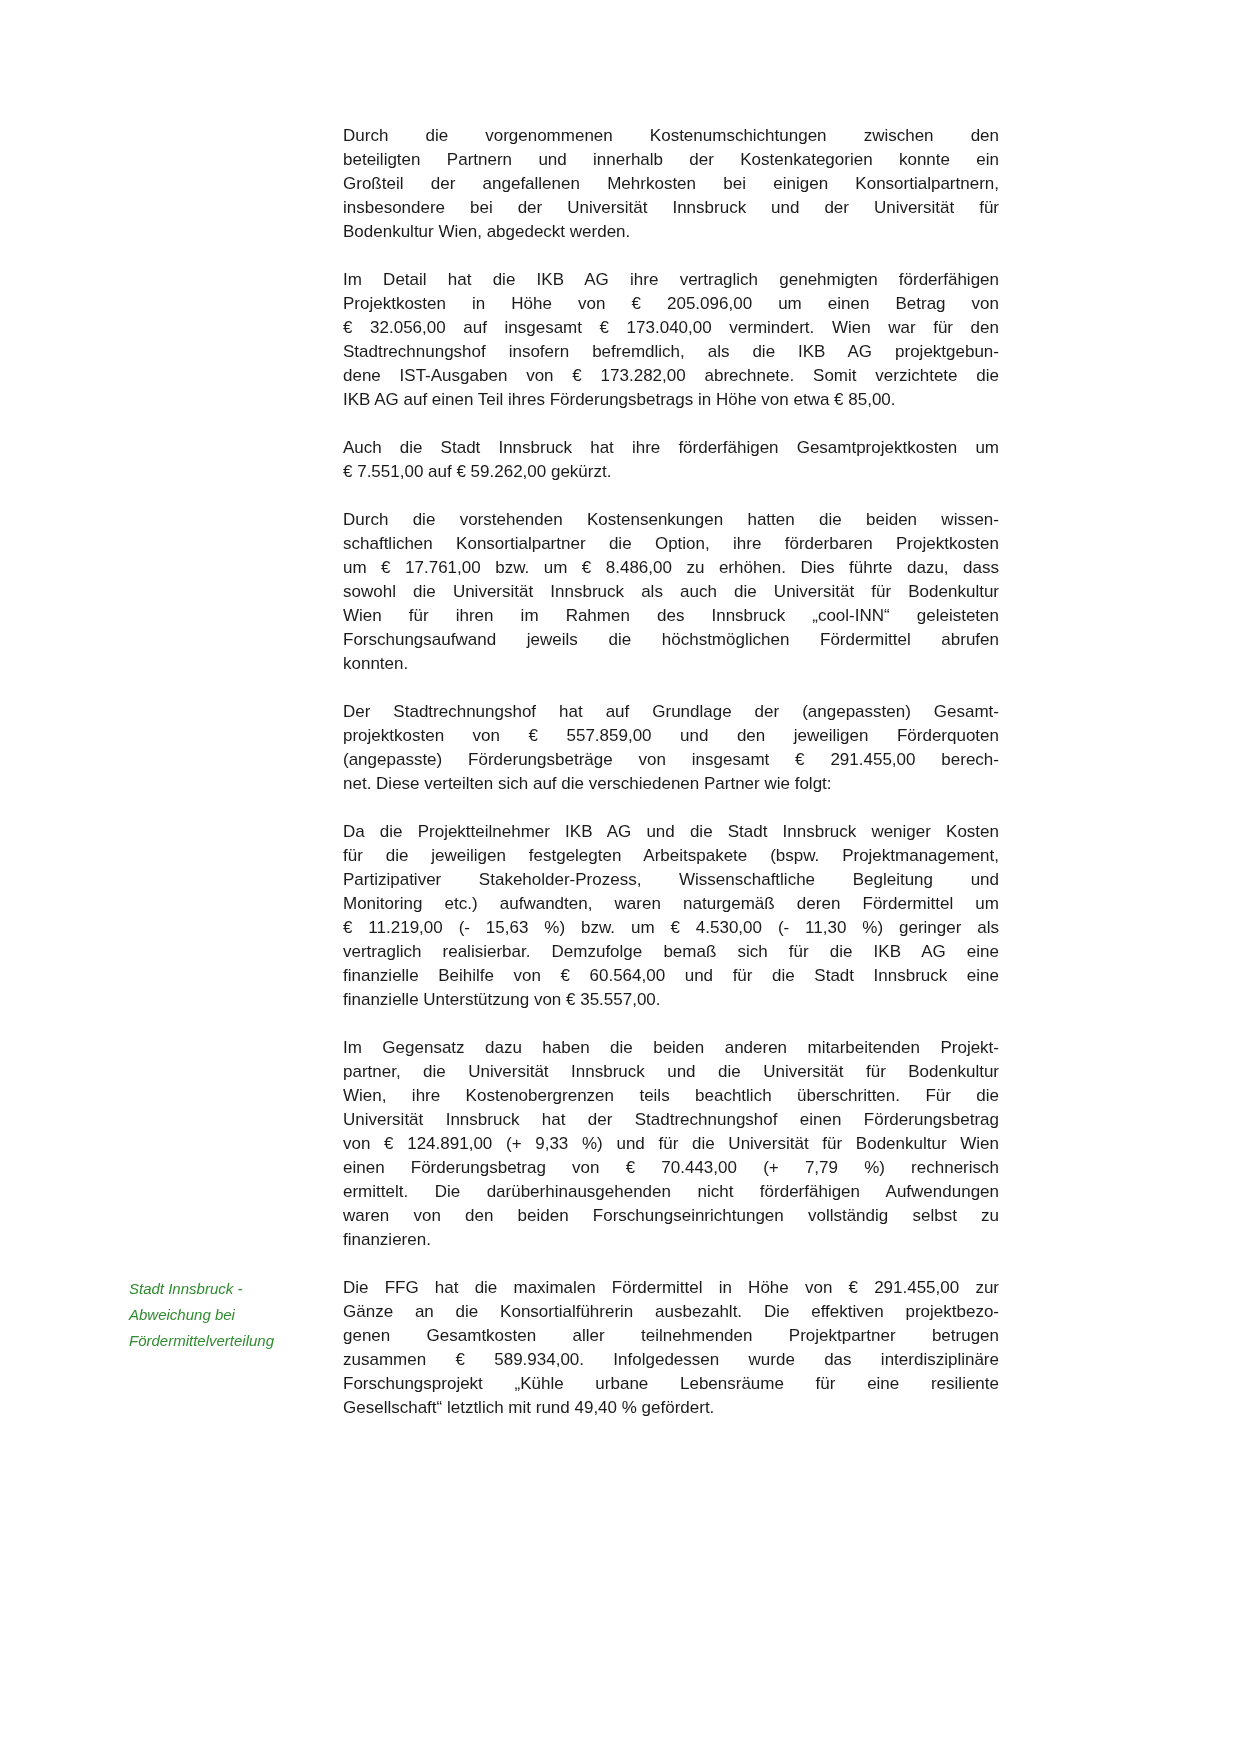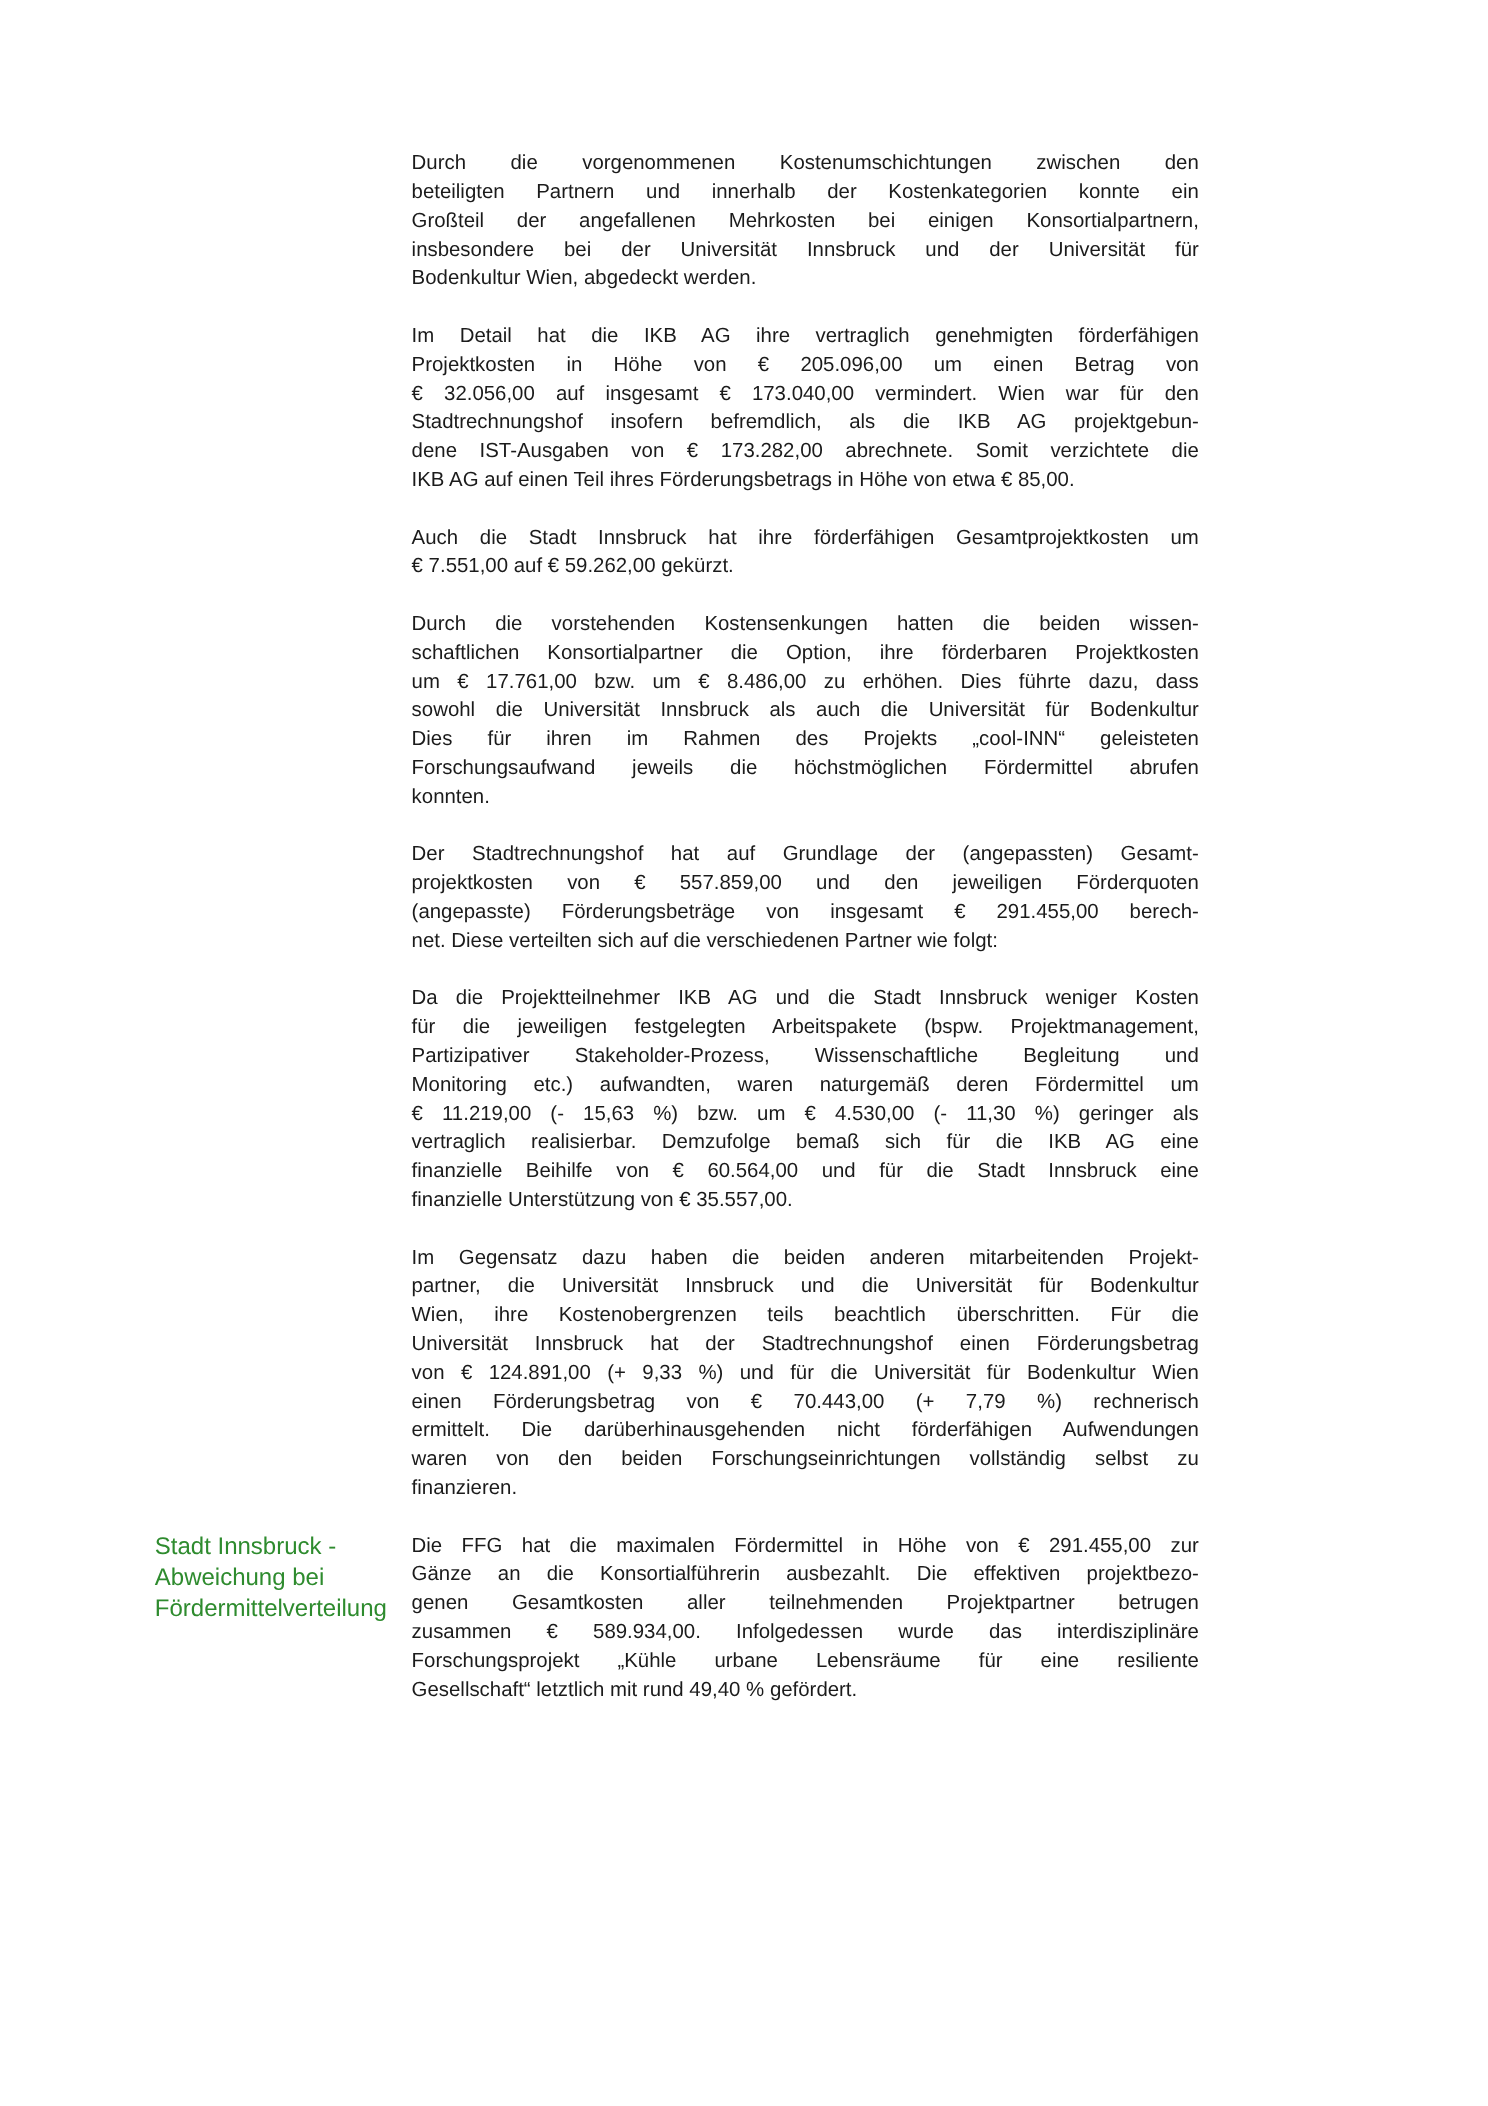--- a/index.html
+++ b/index.html
@@ -18,24 +18,25 @@
     left: 0;
   }
   .prow { display: flex; margin-bottom: 24px; }
   .margin-col {
     width: 343px;
     flex: none;
     box-sizing: border-box;
     padding-left: 129px;
   }
   .label-line {
-    font-size: 20px;
+    font-size: 15px;
     line-height: 26px;
     color: var(--label-green, #2e8b2e);
     white-space: nowrap;
+    font-style: italic;
   }
   .text-col {
     width: 656px;
     flex: none;
     font-size: 17px;
     line-height: 24px;
   }
   .pline {
     text-align: justify;
     text-align-last: justify;
@@ -100,21 +101,21 @@
           <div class="pline last">€ 7.551,00 auf € 59.262,00 gekürzt.</div>
         </div>
       </div>
       <div class="prow">
         <div class="margin-col"></div>
         <div class="text-col">
           <div class="pline">Durch die vorstehenden Kostensenkungen hatten die beiden wissen-</div>
           <div class="pline">schaftlichen Konsortialpartner die Option, ihre förderbaren Projektkosten</div>
           <div class="pline">um € 17.761,00 bzw. um € 8.486,00 zu erhöhen. Dies führte dazu, dass</div>
           <div class="pline">sowohl die Universität Innsbruck als auch die Universität für Bodenkultur</div>
-          <div class="pline">Dies für ihren im Rahmen des Projekts „cool-INN“ geleisteten</div>
+          <div class="pline">Wien für ihren im Rahmen des Innsbruck „cool-INN“ geleisteten</div>
           <div class="pline">Forschungsaufwand jeweils die höchstmöglichen Fördermittel abrufen</div>
           <div class="pline last">konnten.</div>
         </div>
       </div>
       <div class="prow">
         <div class="margin-col"></div>
         <div class="text-col">
           <div class="pline">Der Stadtrechnungshof hat auf Grundlage der (angepassten) Gesamt-</div>
           <div class="pline">projektkosten von € 557.859,00 und den jeweiligen Förderquoten</div>
           <div class="pline">(angepasste) Förderungsbeträge von insgesamt € 291.455,00 berech-</div>

